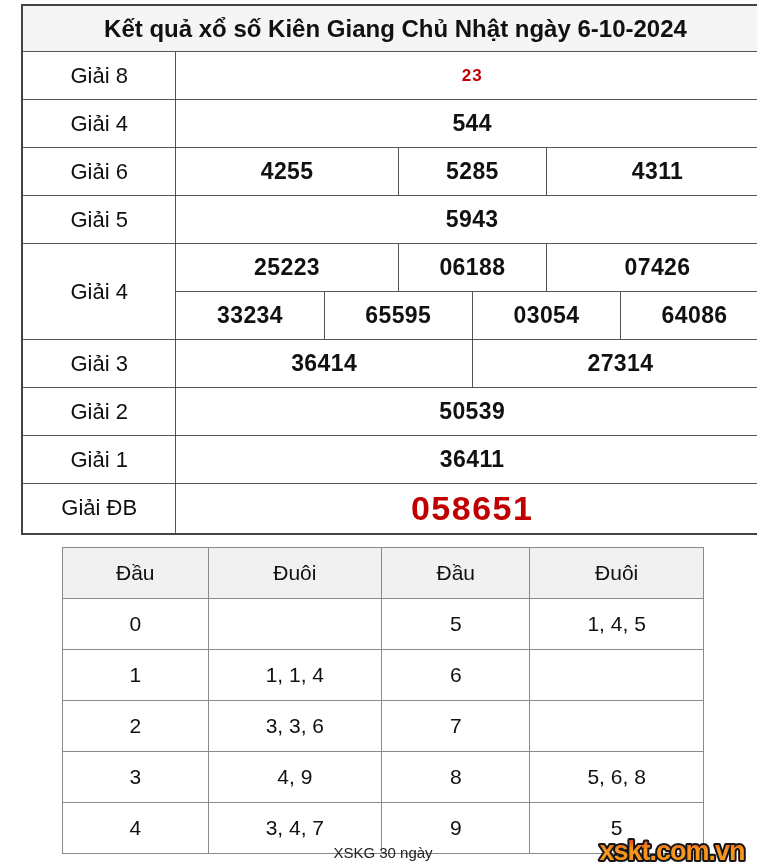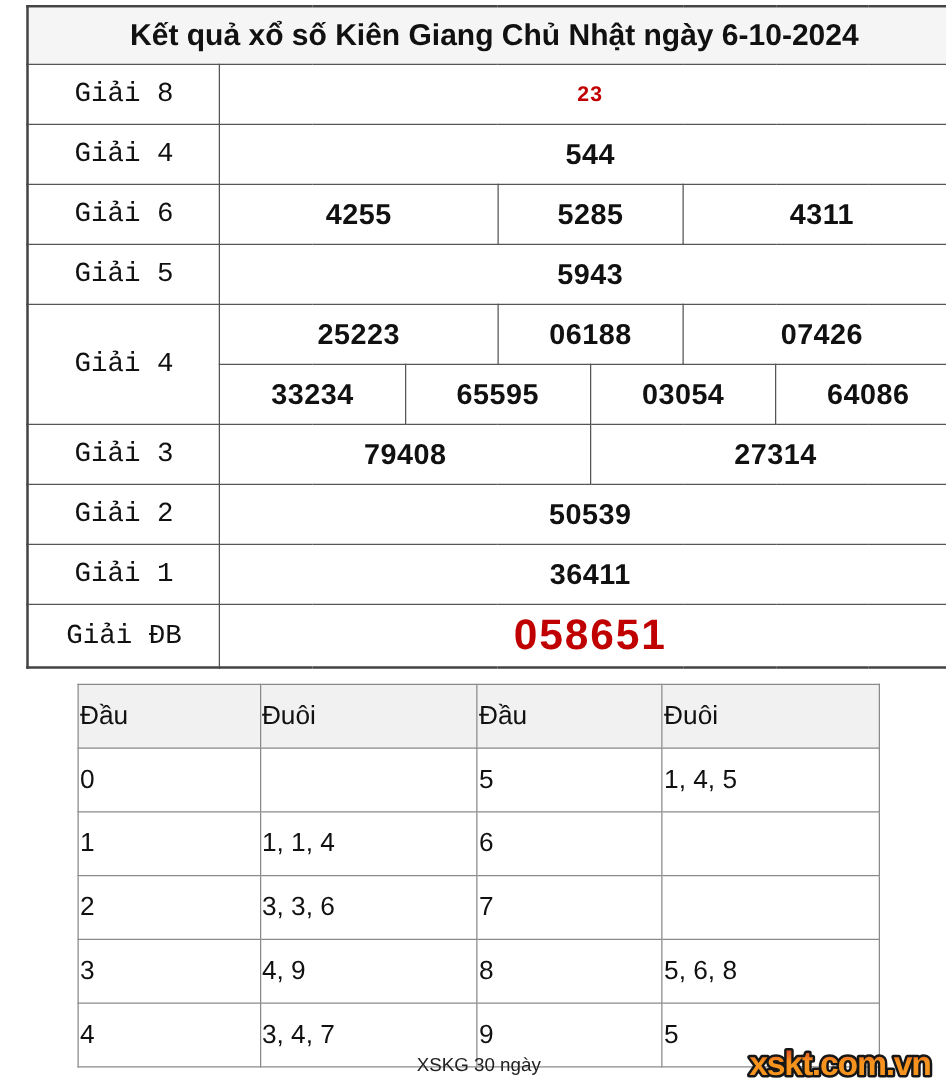--- a/index.html
+++ b/index.html
@@ -19,34 +19,34 @@
     text-align:center;vertical-align:middle;
     overflow:hidden;white-space:nowrap;
   }
   td.title{
     background:#f5f5f5;
     font-weight:bold;font-size:24px;text-align:left;
     padding:6px 8px;height:33px;
   }
   tr.r{height:48px;}
   tr.rdb{height:50px;}
-  td.lbl{font-size:22px;font-weight:400;font-family:Liberation Mono, monospace;}
+  td.lbl{font-size:22px;font-weight:400;}
   td.num{font-size:23px;font-weight:bold;letter-spacing:.4px;}
   .red{color:var(--accent_red,#c00000);}
   td.g8num{font-size:17px;letter-spacing:1px;}
   td.dbnum{font-size:34px;letter-spacing:1.5px;}
   
   table.headtail{
     position:absolute;left:62px;top:547px;width:642px;
     border-collapse:collapse;table-layout:fixed;
     border:1px solid #8a8a8a;
   }
   table.headtail th,table.headtail td{
     border:1px solid #8a8a8a;
-    height:48px;text-align:left;vertical-align:middle;
+    height:48px;text-align:center;vertical-align:middle;
     font-size:21px;font-weight:400;
   }
   table.headtail th{background:#f1f1f1;}
   
   .footer-note{
     position:absolute;left:62px;top:844px;width:642px;
     text-align:center;font-size:15px;color:#222;
   }
   .footer-note span{cursor:pointer;}
   .logo{position:absolute;right:1px;top:835px;cursor:pointer;}
@@ -88,21 +88,21 @@
       <td class="num" colspan="3">07426</td>
     </tr>
     <tr class="r">
       <td class="num" colspan="2">33234</td>
       <td class="num" colspan="2">65595</td>
       <td class="num" colspan="2">03054</td>
       <td class="num" colspan="2">64086</td>
     </tr>
     <tr class="r">
       <td class="lbl">Giải 3</td>
-      <td class="num" colspan="4">79408</td>
+      <td class="num" colspan="4">36414</td>
       <td class="num" colspan="4">27314</td>
     </tr>
     <tr class="r">
       <td class="lbl">Giải 2</td>
       <td class="num" colspan="8">50539</td>
     </tr>
     <tr class="r">
       <td class="lbl">Giải 1</td>
       <td class="num" colspan="8">36411</td>
     </tr>

